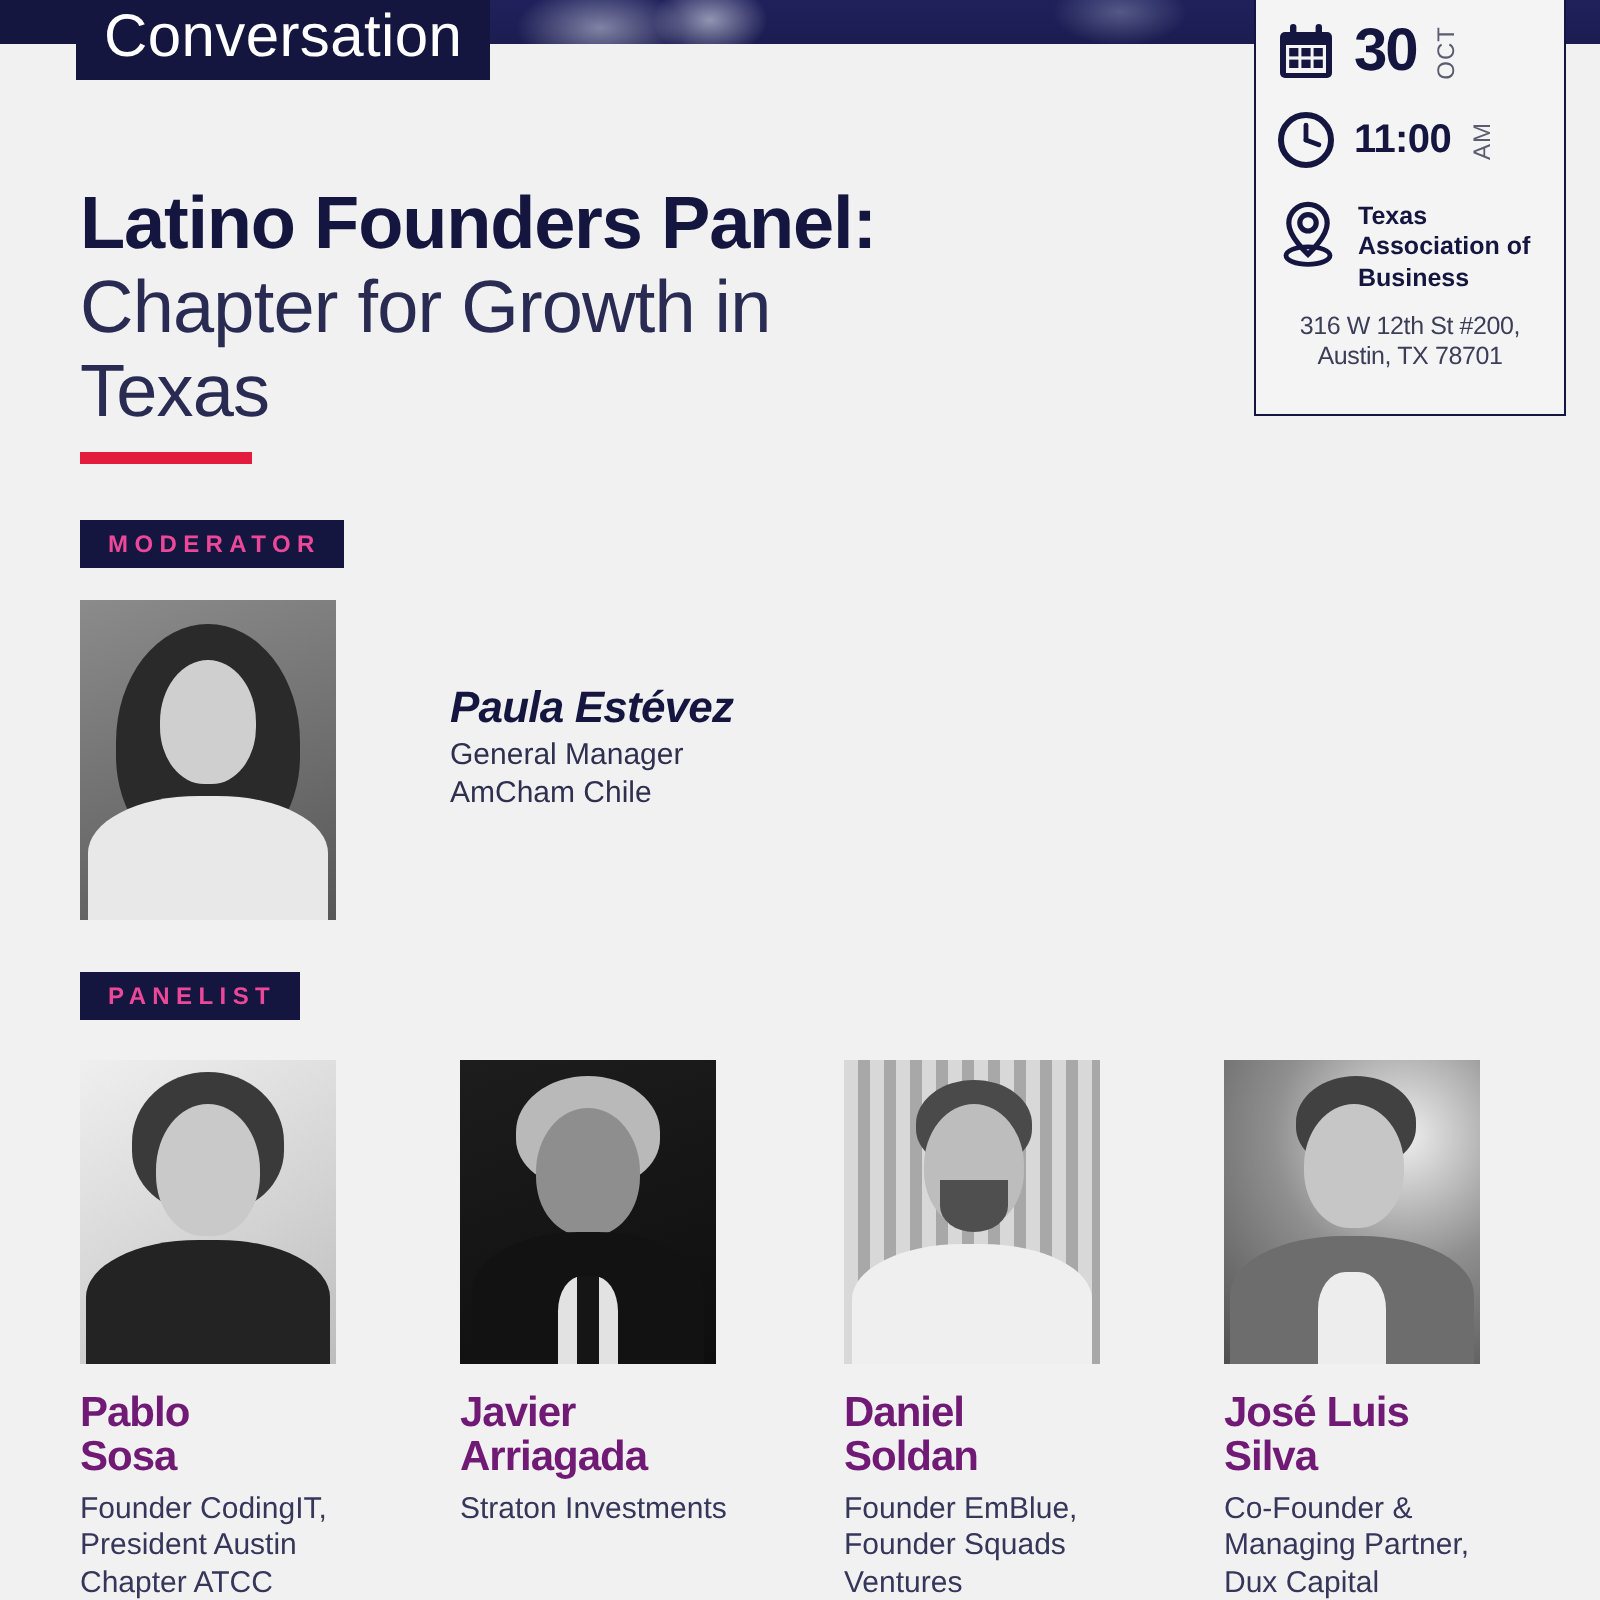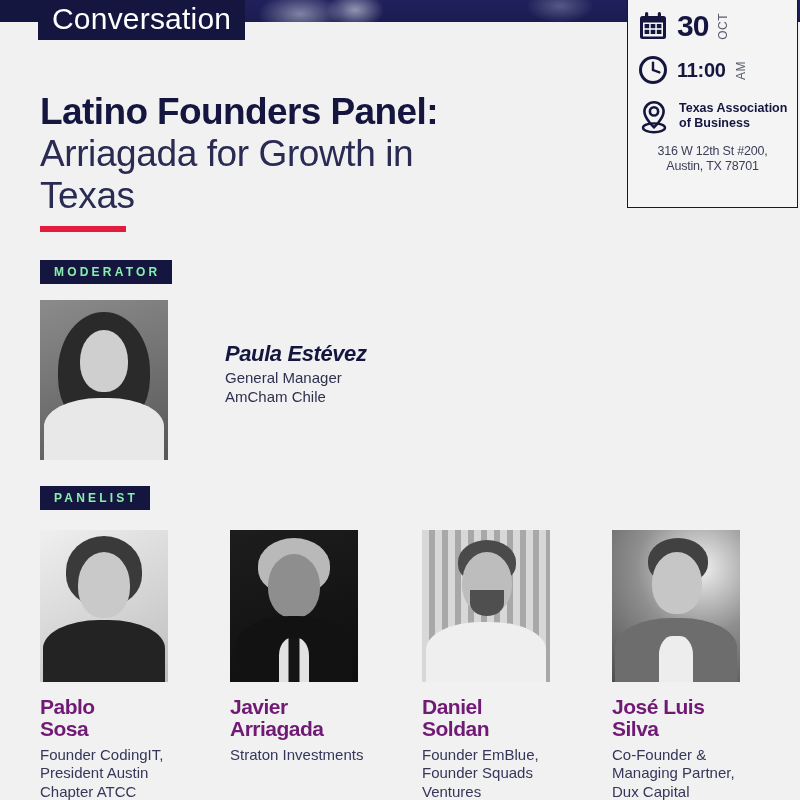--- a/index.html
+++ b/index.html
@@ -53,21 +53,21 @@
     letter-spacing:-.4px; color:#2A2B52;
   }
   .accent-rule{
     position:absolute; left:40px; top:226px;
     width:86px; height:6px; background:#E31B3D;
   }
 
   
   .event-card{
     position:absolute; left:627px; top:0px;
-    width:171px; height:208px;
+    width:156px; height:208px;
     background:#F4F4F5; border:1.5px solid #15163F;
     border-top:none;
     padding:8px 9px 6px 9px;
   }
   .ev-row{ display:flex; align-items:center; gap:8px; }
   .ev-row.date{ margin-top:2px; }
   .ev-row.time{ margin-top:12px; }
   .ev-row.place{ margin-top:13px; align-items:flex-start; }
 
   .ico{ flex:0 0 auto; display:block; }
@@ -79,21 +79,21 @@
   }
   .time-num{ font-size:20px; font-weight:700; line-height:1; color:#15163F; letter-spacing:-.3px;}
   .venue{ font-size:12.5px; font-weight:700; line-height:1.22; color:#15163F; padding-top:2px;}
   .addr{
     margin-top:9px; text-align:center;
     font-size:12.5px; line-height:1.22; color:#3C3E58; letter-spacing:-.2px;
   }
 
   
   .sec-badge{
-    position:absolute; background:#15163F; color:#86efac;
+    position:absolute; background:#15163F; color:#ec4899;
     font-size:12px; font-weight:600; letter-spacing:3.2px;
     padding:6px 12px 6px 14px; line-height:1;
   }
   #badge-moderator{ left:40px; top:260px; }
   #badge-panelist { left:40px; top:486px; }
 
   
   .moderator{ position:absolute; left:40px; top:300px; display:flex; align-items:flex-start; }
   .mod-photo{ width:128px; height:160px; }
   .mod-text{ margin-left:57px; margin-top:42px; }
@@ -123,21 +123,21 @@
 
 <div class="top-banner">
   <div class="banner-photo"></div>
   <div class="banner-strip"></div>
 </div>
 
 <div class="conv-badge">Conversation</div>
 
 <div class="headline">
   <div class="l1">Latino Founders Panel:</div>
-  <div class="l2">Arriagada for Growth in</div>
+  <div class="l2">Chapter for Growth in</div>
   <div class="l3">Texas</div>
 </div>
 <div class="accent-rule"></div>
 
 <div class="event-card">
 
   <div class="ev-row date">
     <svg class="ico" width="32" height="32" viewBox="0 0 32 32">
       <rect x="3" y="6" width="26" height="23" rx="2.5" fill="#15163F"></rect>
       <rect x="8" y="2" width="3.2" height="7" rx="1.6" fill="#15163F"></rect>

